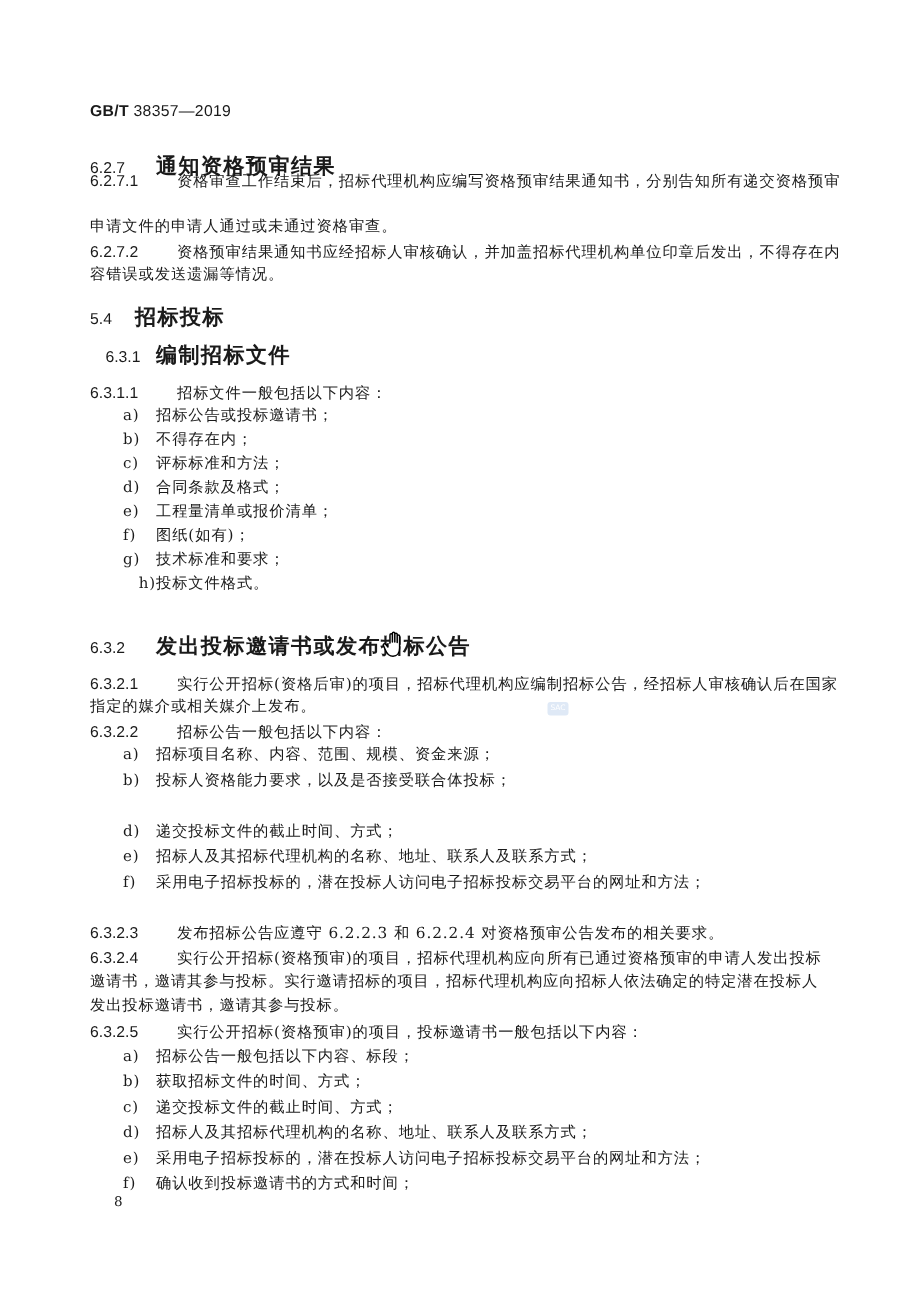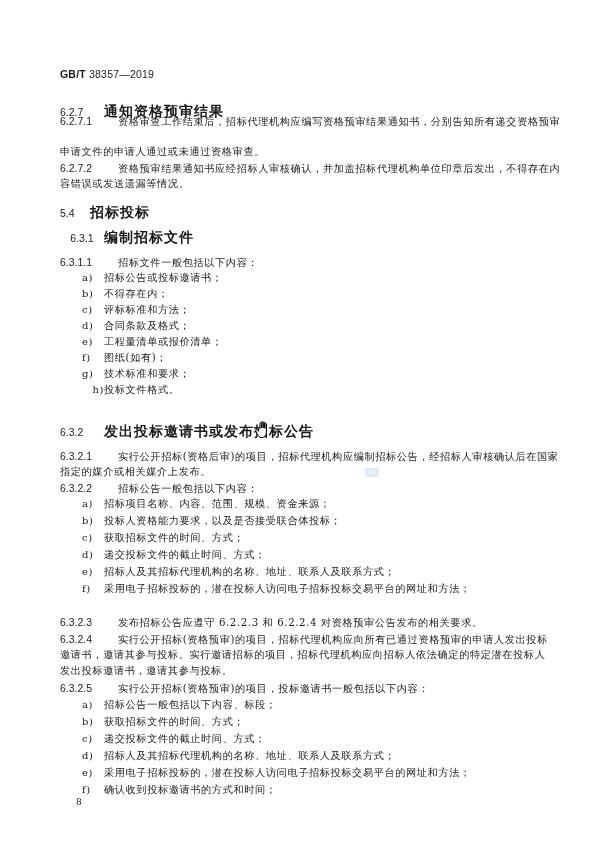--- a/index.html
+++ b/index.html
@@ -149,21 +149,20 @@
   </div>
   <div class="line cont" style="top:465px;">指定的媒介或相关媒介上发布。</div>
 
   <div class="watermark">SAC</div>
 
   <div class="line clause" style="top:481px;">
     <span class="num-label">6.3.2.2</span><span>招标公告一般包括以下内容：</span>
   </div>
   <div class="line item" style="top:497px;"><span class="letter">a)</span><span>招标项目名称、内容、范围、规模、资金来源；</span></div>
   <div class="line item" style="top:514px;"><span class="letter">b)</span><span>投标人资格能力要求，以及是否接受联合体投标；</span></div>
-  <div class="line item" style="top:531px;"><span class="letter">c)</span><span>获取招标文件的时间、方式；</span></div>
   <div class="line item" style="top:548px;"><span class="letter">d)</span><span>递交投标文件的截止时间、方式；</span></div>
   <div class="line item" style="top:582px;"><span class="letter">f)</span><span>采用电子招标投标的，潜在投标人访问电子招标投标交易平台的网址和方法；</span></div>
   <div class="line item" style="top:565px;"><span class="letter">e)</span><span>招标人及其招标代理机构的名称、地址、联系人及联系方式；</span></div>
 
   <div class="line clause" style="top:615px;">
     <span class="num-label">6.3.2.3</span><span>发布招标公告应遵守 6.2.2.3 和 6.2.2.4 对资格预审公告发布的相关要求。</span>
   </div>
 
   <div class="line clause" style="top:632px;">
     <span class="num-label">6.3.2.4</span><span>实行公开招标(资格预审)的项目，招标代理机构应向所有已通过资格预审的申请人发出投标</span>

